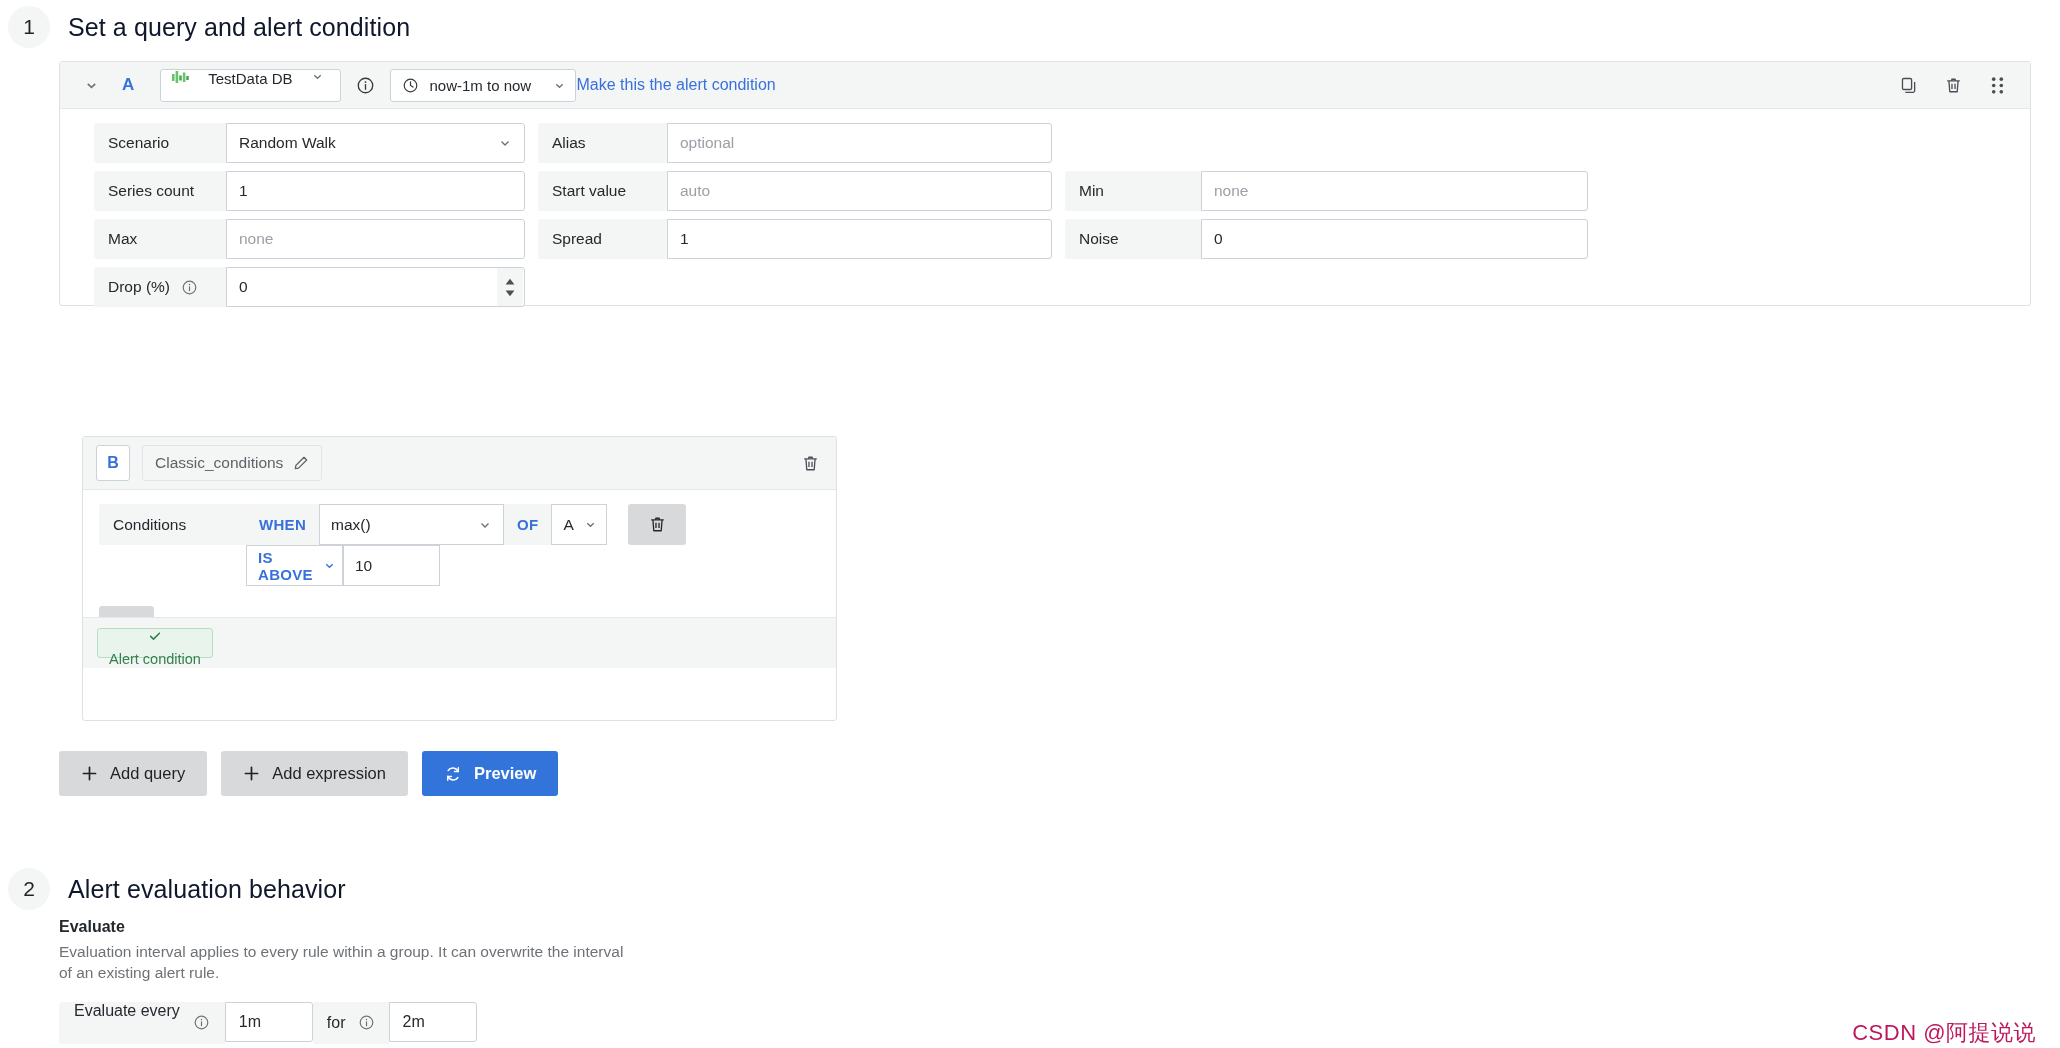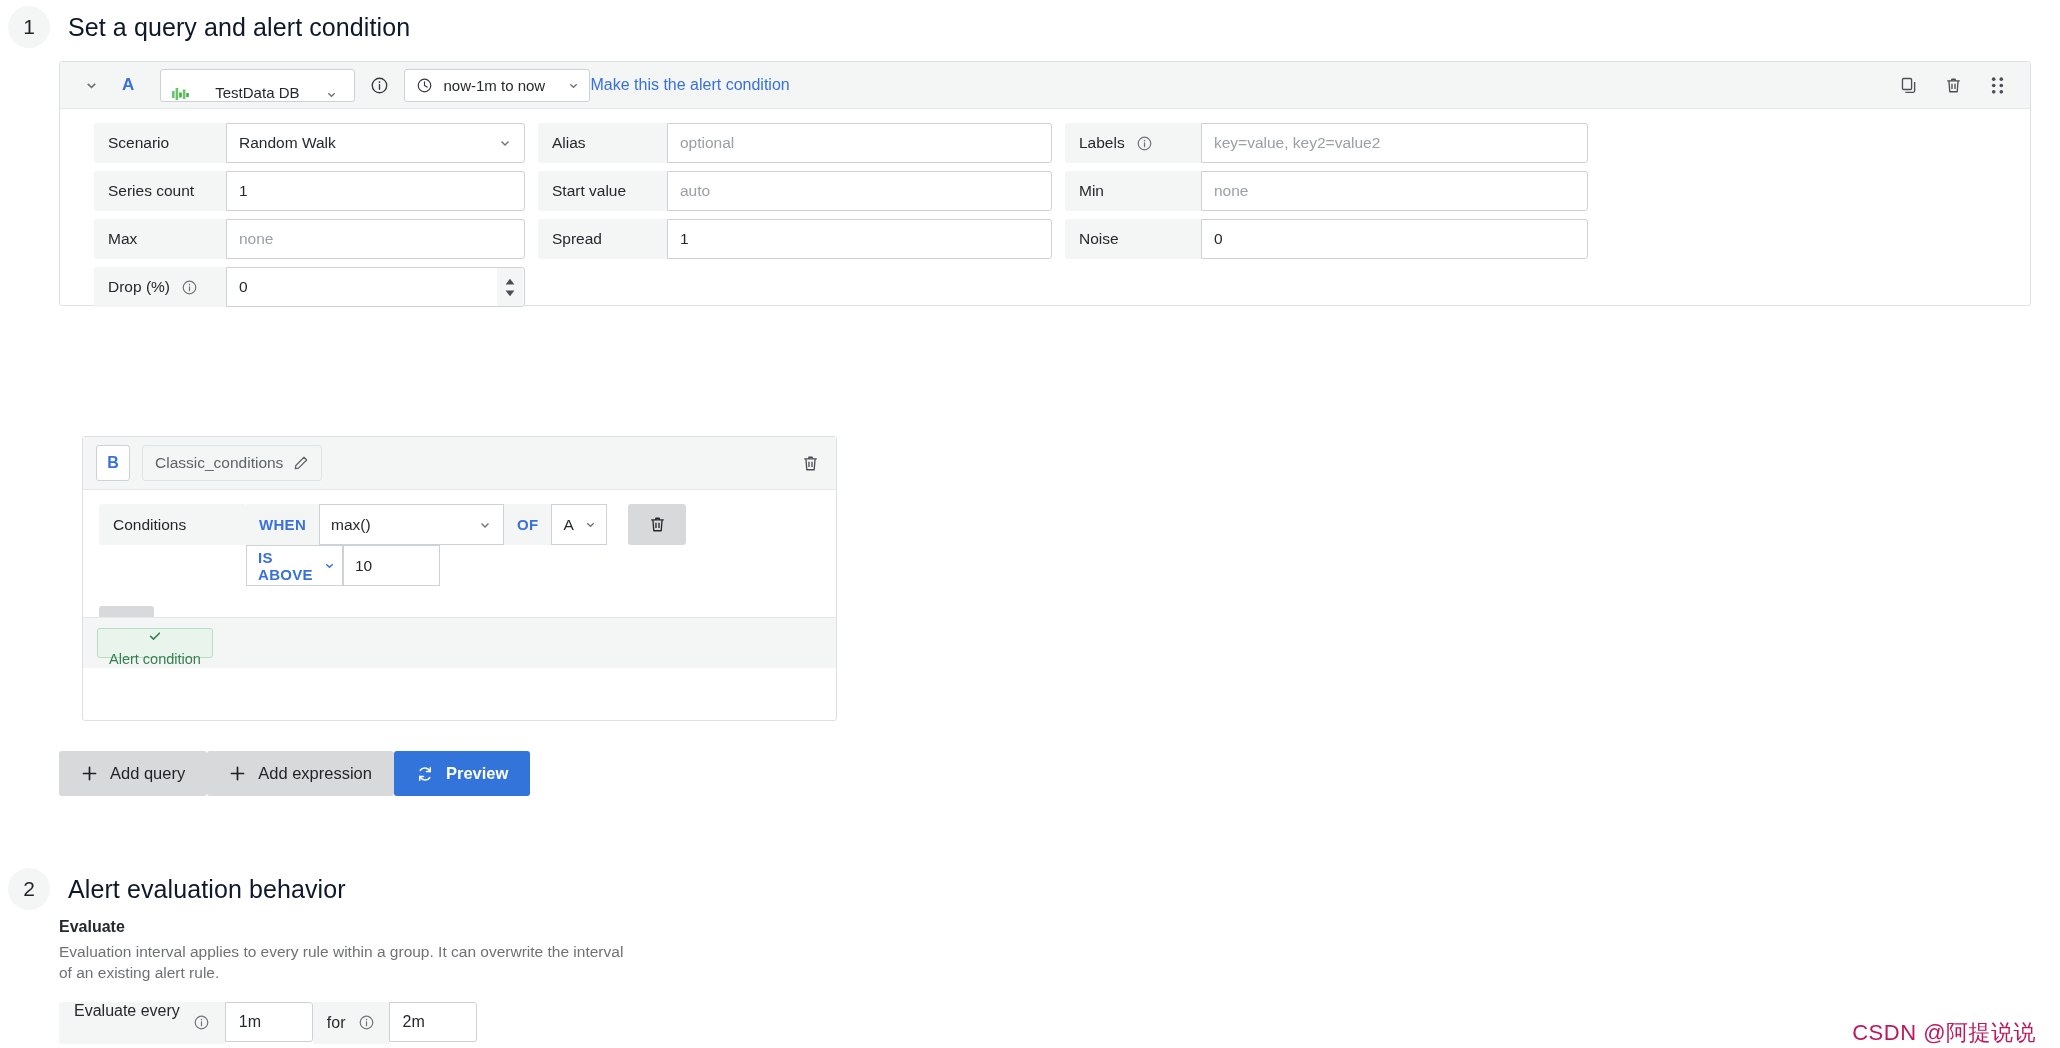--- a/index.html
+++ b/index.html
@@ -35,21 +35,21 @@
     height: 47px; background: #f4f5f5; border-bottom: 1px solid #e4e7eb;
     display: flex; align-items: center; padding: 0 16px; gap: 0;
   }
   .collapse-btn {
     width: 30px; height: 30px; display:flex; align-items:center; justify-content:center;
     color:#6e7277; cursor: pointer; background: transparent; border: none;
   }
   .refid { color:#3871dc; font-size:17px; font-weight:600; padding: 0 26px 0 16px; }
   .ds-picker {
     height: 33px; min-width: 165px; background:#fff; border:1px solid #cdd2d8; border-radius:3px;
-    display:flex; align-items:flex-end; gap:26px; padding: 0 16px 0 11px; font-size:15px; color:#24292e;
+    display:flex; align-items:flex-start; gap:19px; padding: 0 16px 0 11px; font-size:15px; color:#24292e;
     cursor: pointer;
   }
   .ds-name { flex:1 1 auto; }
   .icon-btn-info {
     width:30px;height:30px;display:flex;align-items:center;justify-content:center;
     color:#35383c; margin-left:9px; cursor:pointer;
   }
   .time-picker {
     height: 33px; background:#fff; border:1px solid #cdd2d8; border-radius:3px;
     display:flex; align-items:center; gap:10px; padding:0 9px 0 11px; font-size:15px;
@@ -143,21 +143,21 @@
     position:absolute; left:0; right:0; bottom:0; height:51px; background:#f4f5f5;
     border-top:1px solid #e4e7eb; display:flex; align-items:center; padding: 0 14px;
   }
   .badge-alert {
     display:inline-flex; align-items:center; gap:8px; height:30px; padding: 0 11px;
     background:#e9f5ec; border:1px solid #b6dfc2; border-radius:3px;
     color:#35804f; font-size:14.5px;flex-direction:column;
   }
 
   
-  .actions { position:absolute; left:59px; top:751px; display:flex; align-items:center; }
+  .actions { position:absolute; left:59px; top:751px; display:flex; align-items:center; gap:14px; }
   .btn {
     height:45px; border-radius:3px; display:inline-flex; align-items:center; gap:12px;
     padding: 0 22px; font-size:16.5px; cursor:pointer; border:none; white-space:nowrap;
   }
   .btn-grey { background:#d8d9da; color:#1f2226; }
   .btn-primary { background:#3274d9; color:#ffffff; font-weight:600; }
 
   
   .eval-block { position:absolute; left:59px; top:918px; width: 760px; }
   .eval-label { font-size:16px; font-weight:600; color:#24292e; margin-bottom:6px; }
@@ -288,33 +288,20 @@
                 </svg>
             </span>
           </div>
         </div>
         <div class="gap-col"></div>
         <div class="fg">
           <div class="fg-label w-lbl-2">Alias</div>
           <div class="fg-ctl ph w-ctl-2">optional</div>
         </div>
         <div class="gap-col"></div>
-        <div class="fg">
-          <div class="fg-label w-lbl-3">
-            <span>Labels</span>
-            <span class="ico">
-              <svg width="17" height="17" viewBox="0 0 20 20" fill="none" stroke="#6e7277" stroke-width="1.4">
-                <circle cx="10" cy="10" r="7.4"></circle>
-                  <path d="M10 9.2v4.6" stroke-linecap="round"></path>
-                  <circle cx="10" cy="6.6" r="0.9" fill="#6e7277" stroke="none"></circle>
-              </svg>
-            </span>
-          </div>
-          <div class="fg-ctl ph w-ctl-3">key=value, key2=value2</div>
-        </div>
       </div>
 
       <div class="td-row">
         <div class="fg">
           <div class="fg-label w-lbl-1">Series count</div>
           <div class="fg-ctl w-ctl-1">1</div>
         </div>
         <div class="gap-col"></div>
         <div class="fg">
           <div class="fg-label w-lbl-2">Start value</div>

